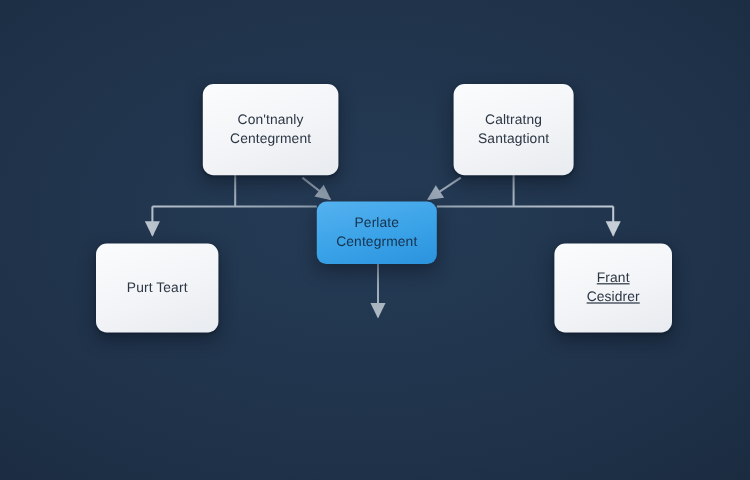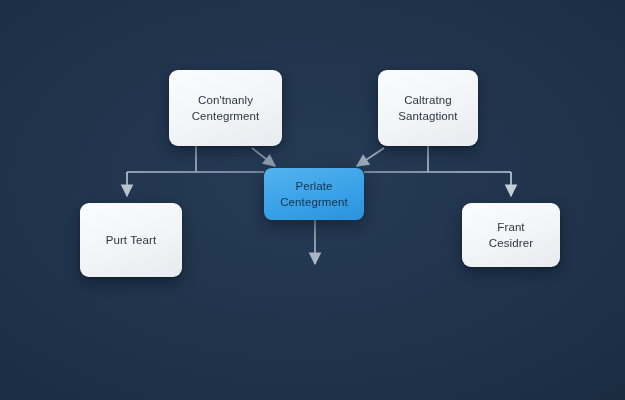--- a/index.html
+++ b/index.html
@@ -60,21 +60,21 @@
     white-space: nowrap;
   }
   .node.hub .line {
     font-size: 11.5px;
   }
   
   #node-source-a  { left: 133px; top: 70px;  width: 113px; height: 76px; margin-left: 36px; }
   #node-source-b  { left: 378px; top: 70px;  width: 100px; height: 76px; }
   #node-hub       { left: 264px; top: 168px; width: 100px; height: 52px; }
   #node-out-left  { left: 80px;  top: 203px; width: 102px; height: 74px; }
-  #node-out-right { left: 462px; top: 203px; width: 98px;  height: 64px; }
+  #node-out-right { left: 462px; top: 203px; width: 98px;  height: 74px; text-decoration: underline; }
   #node-out-bottom{ left: 266px; top: 271px; width: 98px;  height: 74px; }
 </style>
 </head>
 <body>
 
 <div id="canvas">
 
   <svg id="edges" width="625" height="400" viewBox="0 0 625 400">
     <defs>
       <marker id="ah" markerWidth="9" markerHeight="9" refX="7.2" refY="4.5" orient="auto" markerUnits="strokeWidth">

